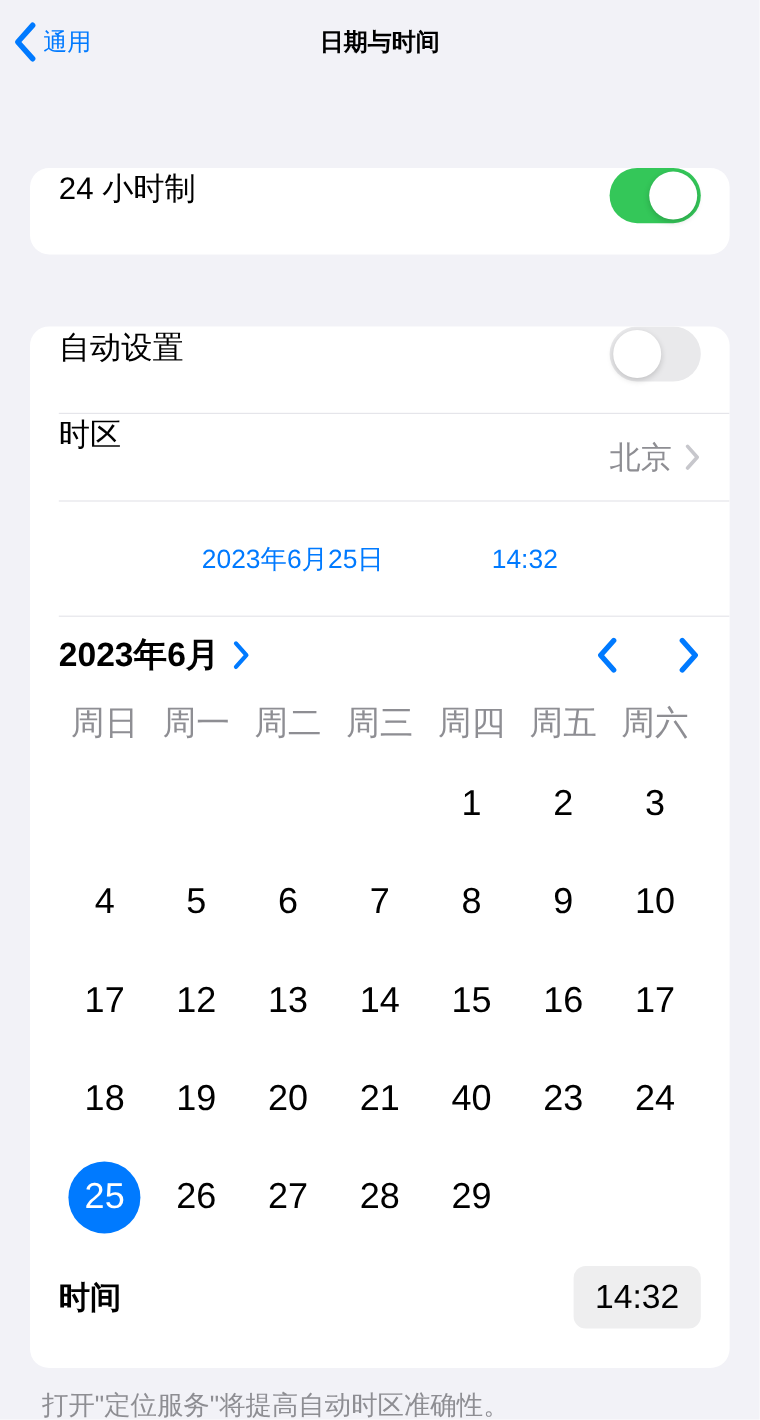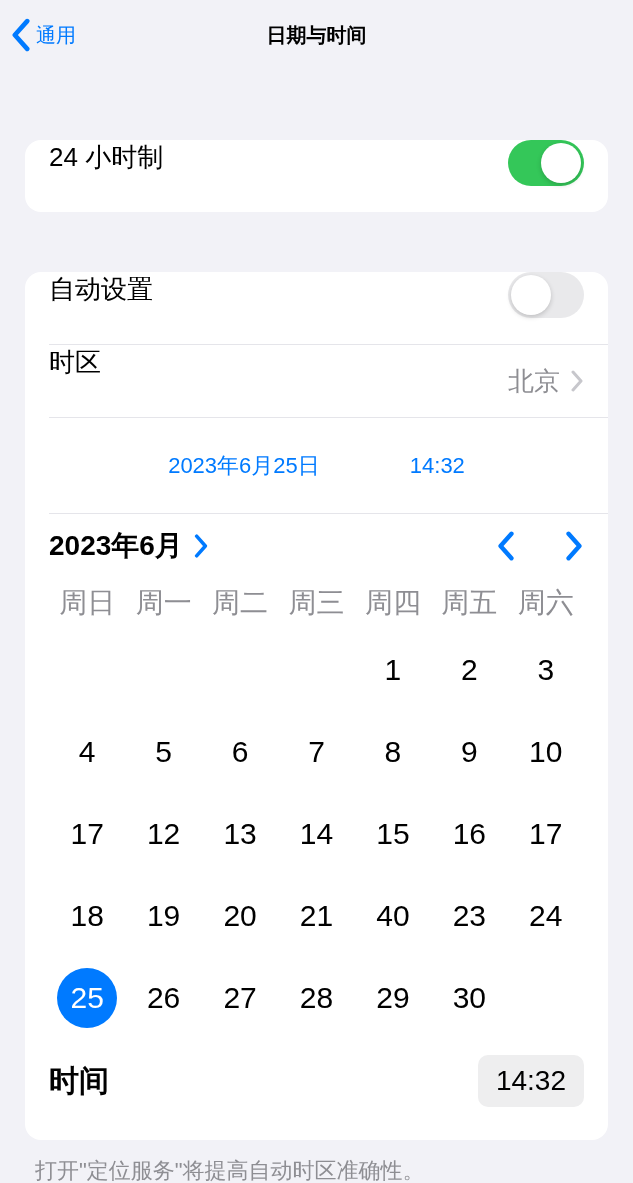--- a/index.html
+++ b/index.html
@@ -154,21 +154,21 @@
     }
     .day span { position: relative; z-index: 1; }
     .time-row {
       display: flex;
       align-items: center;
       justify-content: space-between;
       height: 70px;
       margin-top: 18px;
     }
     .time-label {
-      font-size: 30px;
+      font-size: 26px;
       font-weight: 600;
     }
     .time-pill {
       background: #eeeeef;
       border-radius: 10px;
       padding: 10px 18px;
       font-size: 28px;
       color: #000;
       cursor: pointer;
     }
@@ -337,23 +337,20 @@
         </div>
         <div class="day">
           <span>27</span>
         </div>
         <div class="day">
           <span>28</span>
         </div>
         <div class="day">
           <span>29</span>
         </div>
-        <div class="day">
-          <span>30</span>
-        </div>
       </div>
 
     <div class="time-row">
       <span class="time-label">时间</span>
       <span class="time-pill">14:32</span>
     </div>
   </div>
 </div>
 
 <div class="footer">打开"定位服务"将提高自动时区准确性。</div>

